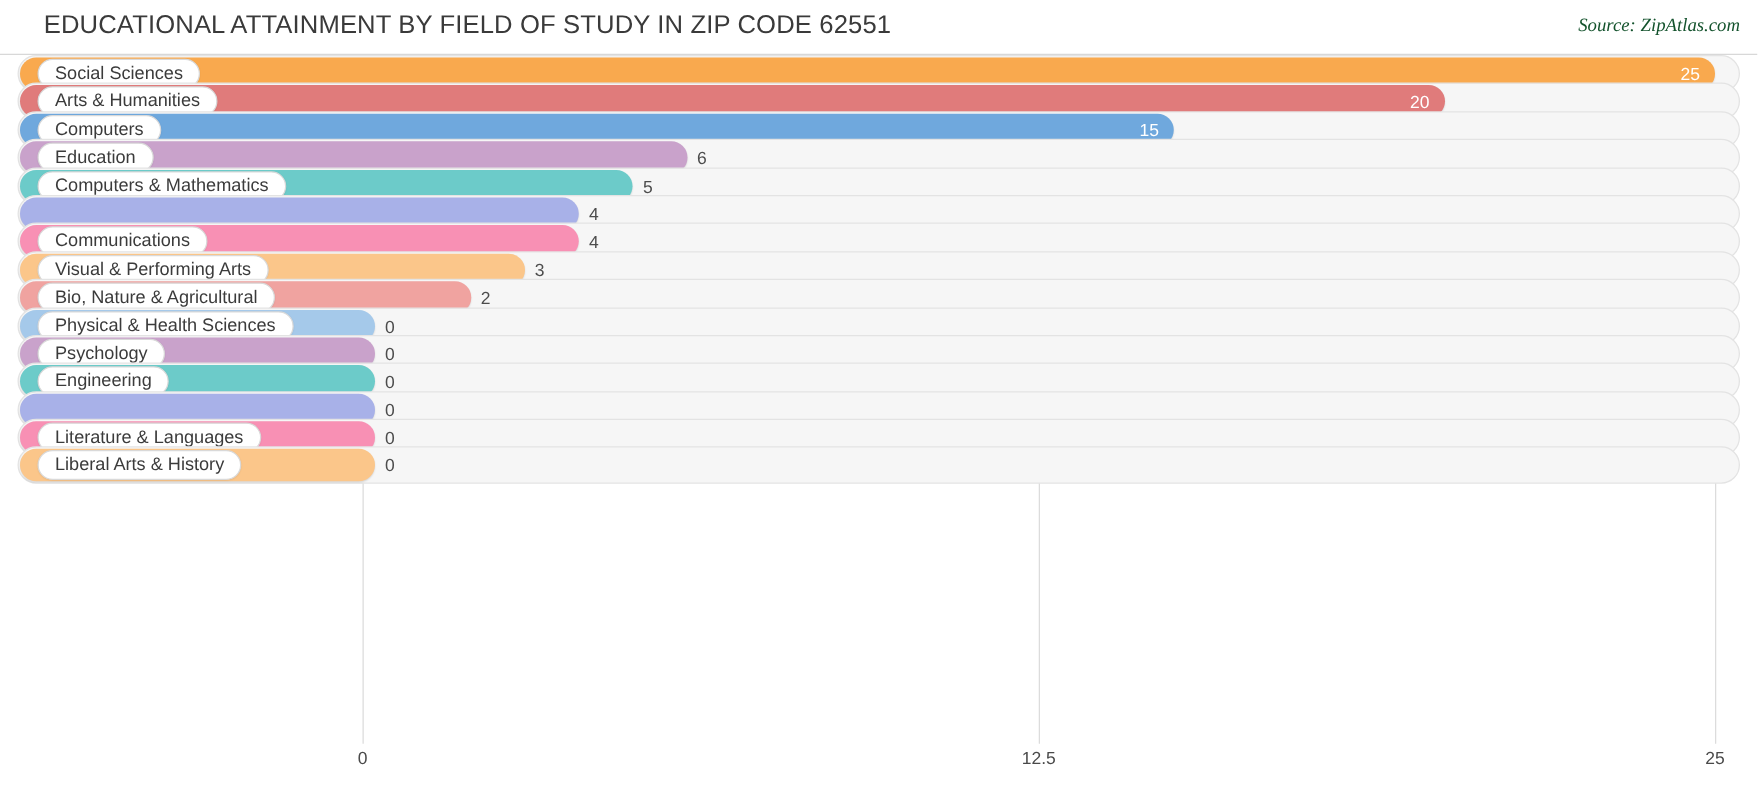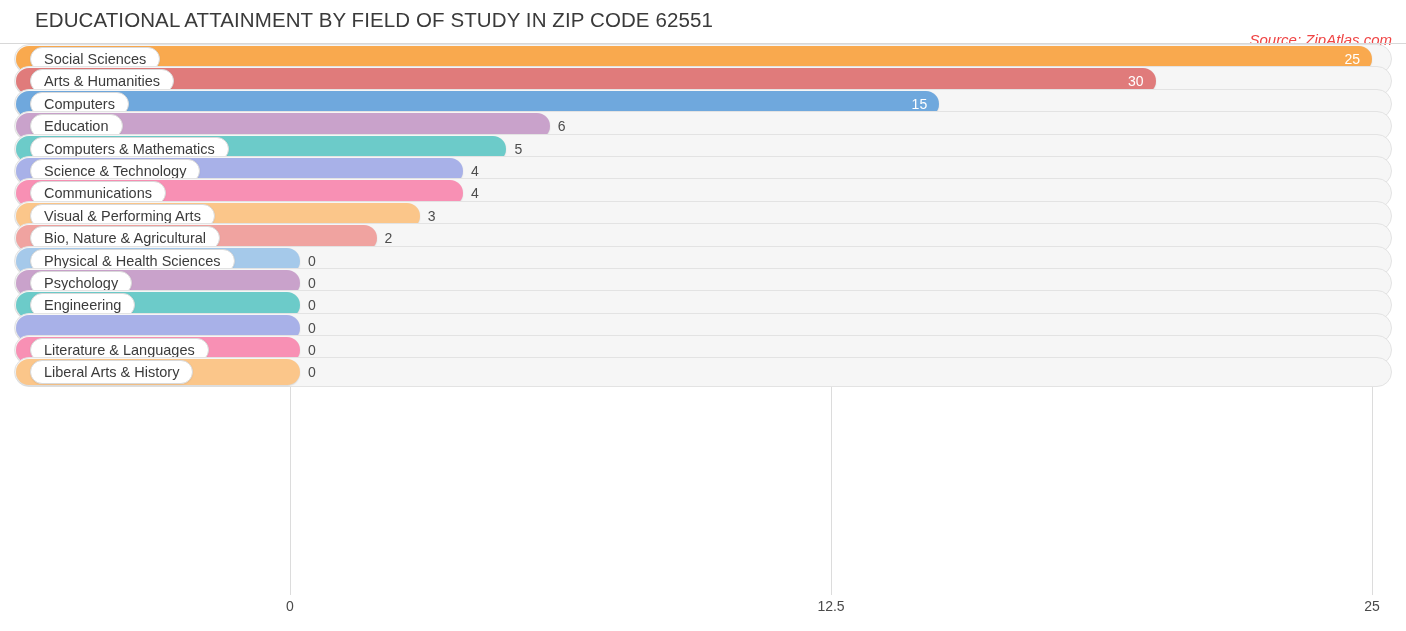--- a/index.html
+++ b/index.html
@@ -31,25 +31,26 @@
     font-size: 20.5px;
     letter-spacing: 0.1px;
     color: #3a3a3a;
     white-space: nowrap;
     font-weight: 400;
     margin-left: 22px;
   }
   .chart-source {
     position: absolute;
     right: 14px;
-    top: 31px;
+    top: 13px;
     font-size: 15px;
     font-style: italic;
-    color: #ef4444;
-    white-space: nowrap;
+    color: #14532d;
+    white-space: nowrap;
+    font-family: Liberation Serif, serif;
   }
   .header-rule {
     position: absolute;
     left: 0; top: 43px;
     width: 1406px;
     height: 1px;
     background: #d8d8d8;
   }
 
   
@@ -179,21 +180,21 @@
         <div class="row">
           <div class="track"></div>
           <div class="bar" style="width: 1356px; background: rgb(249, 169, 78);"></div>
           <div class="label-pill">Social Sciences</div>
           <div class="value inside" style="left: 1360px;">25</div>
         </div>
         <div class="row">
           <div class="track"></div>
           <div class="bar" style="width: 1139.6px; background: rgb(224, 123, 123);"></div>
           <div class="label-pill">Arts &amp; Humanities</div>
-          <div class="value inside" style="left: 1143.6px;">30</div>
+          <div class="value inside" style="left: 1143.6px;">20</div>
         </div>
         <div class="row">
           <div class="track"></div>
           <div class="bar" style="width: 923.2px; background: rgb(111, 168, 221);"></div>
           <div class="label-pill">Computers</div>
           <div class="value inside" style="left: 927.2px;">15</div>
         </div>
         <div class="row">
           <div class="track"></div>
           <div class="bar" style="width: 533.68px; background: rgb(201, 162, 203);"></div>
@@ -202,21 +203,20 @@
         </div>
         <div class="row">
           <div class="track"></div>
           <div class="bar" style="width: 490.4px; background: rgb(108, 203, 201);"></div>
           <div class="label-pill">Computers &amp; Mathematics</div>
           <div class="value outside" style="left: 514.4px;">5</div>
         </div>
         <div class="row">
           <div class="track"></div>
           <div class="bar" style="width: 447.12px; background: rgb(168, 177, 232);"></div>
-          <div class="label-pill">Science &amp; Technology</div>
           <div class="value outside" style="left: 471.12px;">4</div>
         </div>
         <div class="row">
           <div class="track"></div>
           <div class="bar" style="width: 447.12px; background: rgb(248, 144, 180);"></div>
           <div class="label-pill">Communications</div>
           <div class="value outside" style="left: 471.12px;">4</div>
         </div>
         <div class="row">
           <div class="track"></div>

